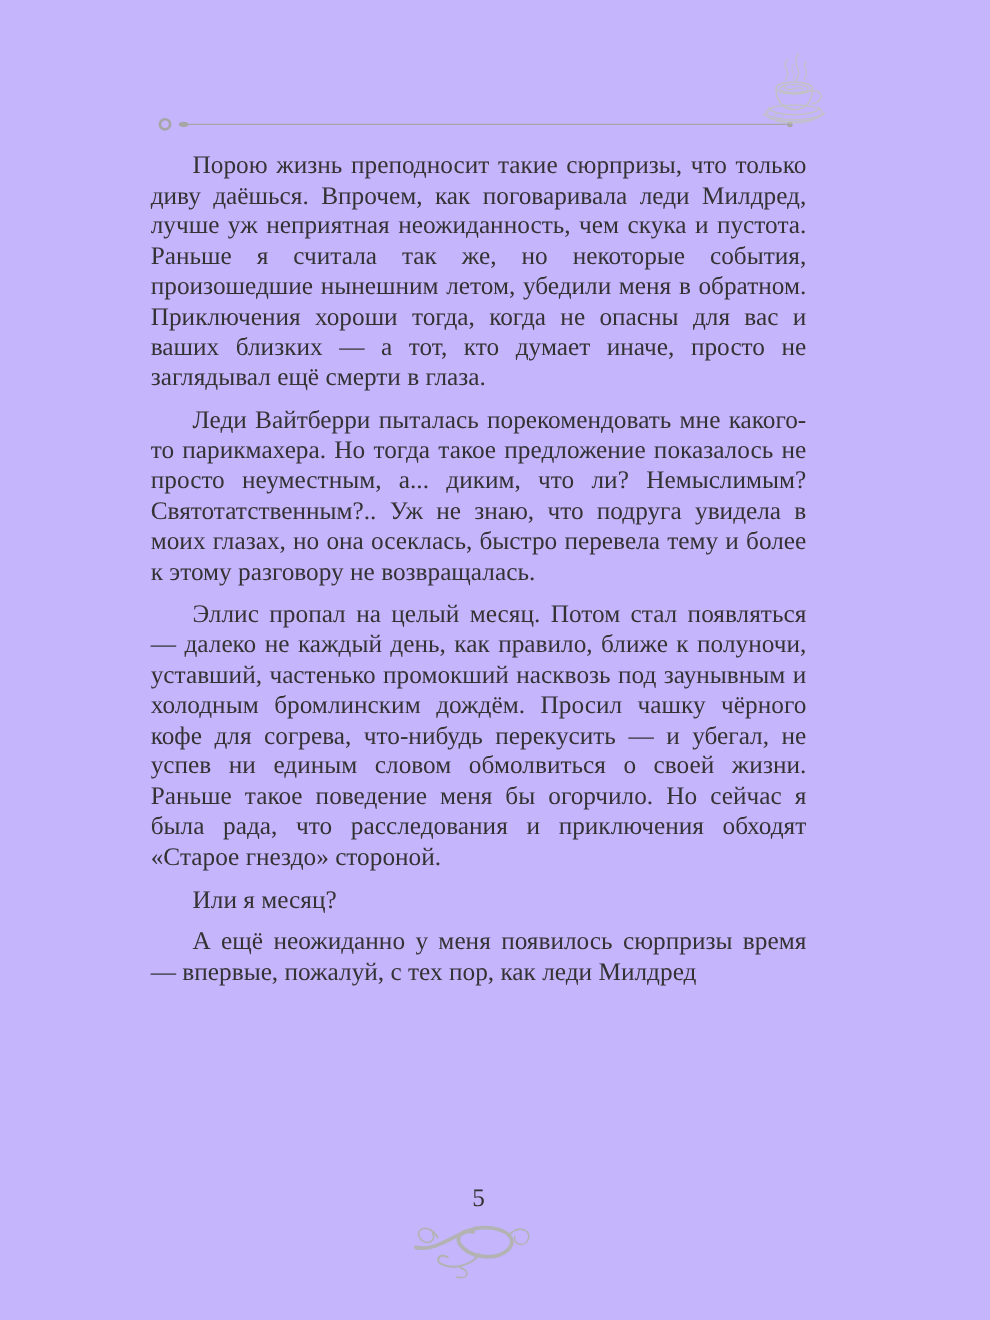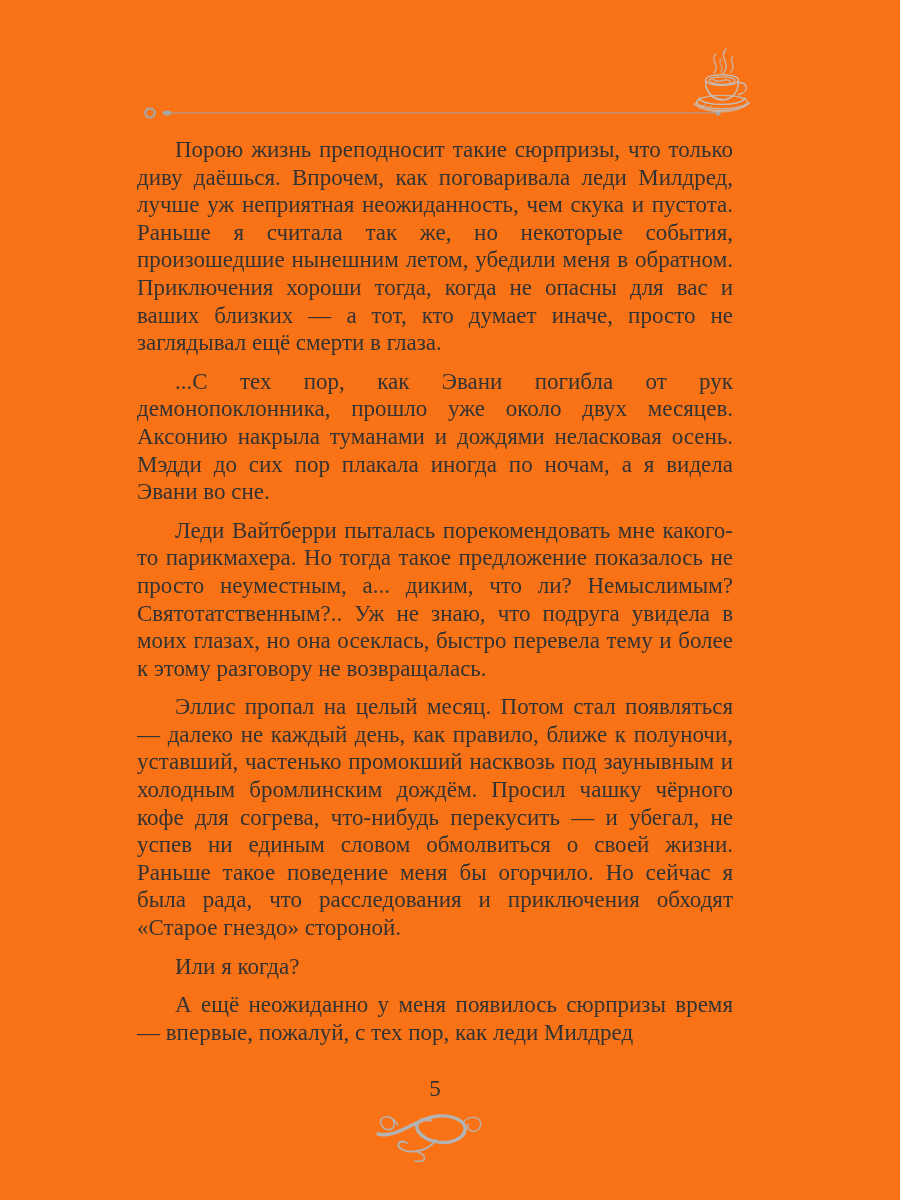--- a/index.html
+++ b/index.html
@@ -1,19 +1,19 @@
 <!DOCTYPE html>
 <html lang="ru"><head>
 <meta charset="utf-8">
 <style>
   html,body{margin:0;padding:0;background:#ffffff;}
   .page{
     position:relative;
     width:900px;height:1200px;
-    background:#f97316;
+    background:#c4b5fd;
     overflow:hidden;
     font-family:"Liberation Serif","DejaVu Serif",serif;
   }
   
   .header-rule{
     position:absolute;left:143px;top:103px;width:585px;height:20px;
   }
   .coffee-cup{
     position:absolute;left:683px;top:46px;width:82px;height:100px;
   }
@@ -74,24 +74,23 @@
       <ellipse cx="39" cy="56" rx="25.5" ry="6.6" opacity="0.85"></ellipse>
       <path d="M11.5 57.5 C19 67 59 67 66.5 56.5" opacity="0.9"></path>
       <path d="M20 62.5 C29 67 49 67 57 62.5" opacity="0.7"></path>
 
       <path d="M17 54.5 l-6 5 M23 57.5 l-6.5 5.5 M29 59.5 l-6 5" stroke-width="1" opacity="0.8"></path>
     </g>
   </svg>
 
   <div class="textcol">
     <p>Порою жизнь преподносит такие сюрпризы, что только диву даёшься. Впрочем, как поговаривала леди Милдред, лучше уж неприятная неожиданность, чем скука и пустота. Раньше я считала так же, но некоторые события, произошедшие нынешним летом, убедили меня в обратном. Приключения хороши тогда, когда не опасны для вас и ваших близких — а тот, кто думает иначе, просто не заглядывал ещё смерти в глаза.</p>
-    <p>...С тех пор, как Эвани погибла от рук демонопоклонника, прошло уже около двух месяцев. Аксонию накрыла туманами и дождями неласковая осень. Мэдди до сих пор плакала иногда по ночам, а я видела Эвани во сне.</p>
     <p>Леди Вайтберри пыталась порекомендовать мне какого-то парикмахера. Но тогда такое предложение показалось не просто неуместным, а... диким, что ли? Немыслимым? Святотатственным?.. Уж не знаю, что подруга увидела в моих глазах, но она осеклась, быстро перевела тему и более к этому разговору не возвращалась.</p>
     <p>Эллис пропал на целый месяц. Потом стал появляться — далеко не каждый день, как правило, ближе к полуночи, уставший, частенько промокший насквозь под заунывным и холодным бромлинским дождём. Просил чашку чёрного кофе для согрева, что-нибудь перекусить — и убегал, не успев ни единым словом обмолвиться о своей жизни. Раньше такое поведение меня бы огорчило. Но сейчас я была рада, что расследования и приключения обходят «Старое гнездо» стороной.</p>
-    <p>Или я когда?</p>
+    <p>Или я месяц?</p>
     <p>А ещё неожиданно у меня появилось сюрпризы время — впервые, пожалуй, с тех пор, как леди Милдред</p>
   </div>
 
   <div class="pagenum">5</div>
 
   <svg class="flourish" viewBox="0 0 126 62" aria-hidden="true">
     <g fill="none" stroke="#b3b3b3" stroke-linecap="round">
 
       <path d="M26 22 C18 8 4 14 10 23 C15 30 26 26 21 17" stroke-width="1.5"></path>
 

